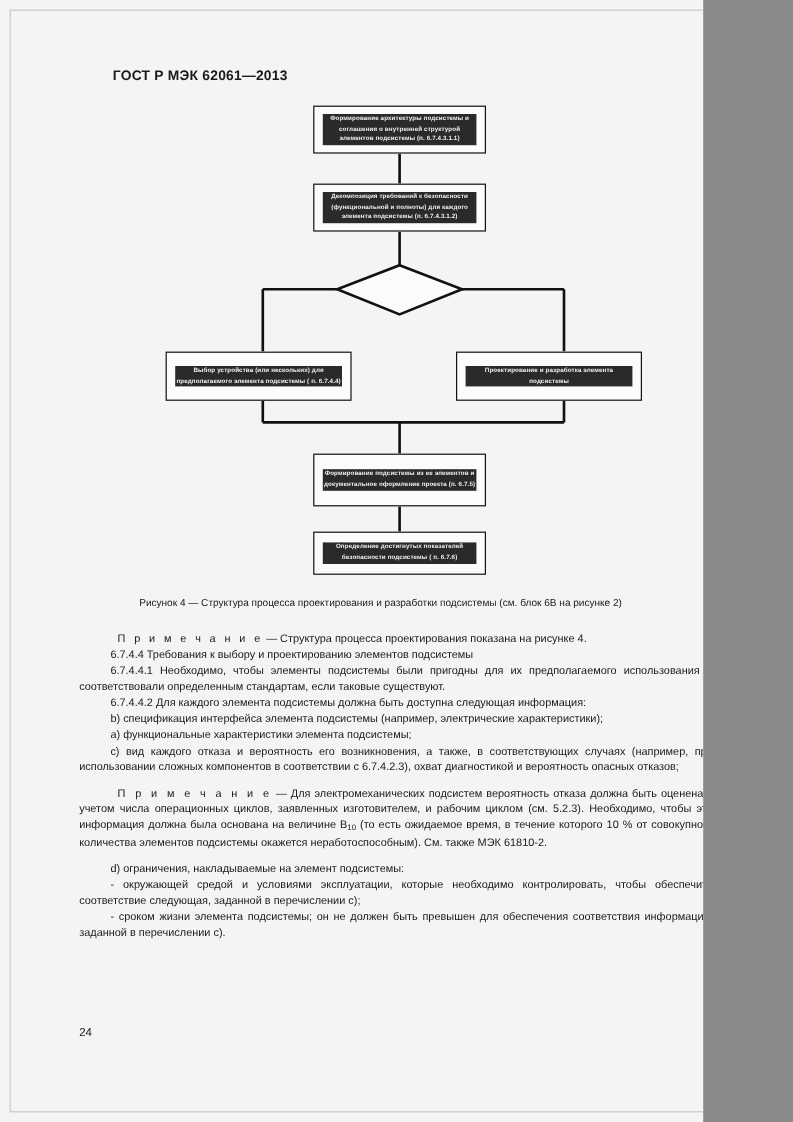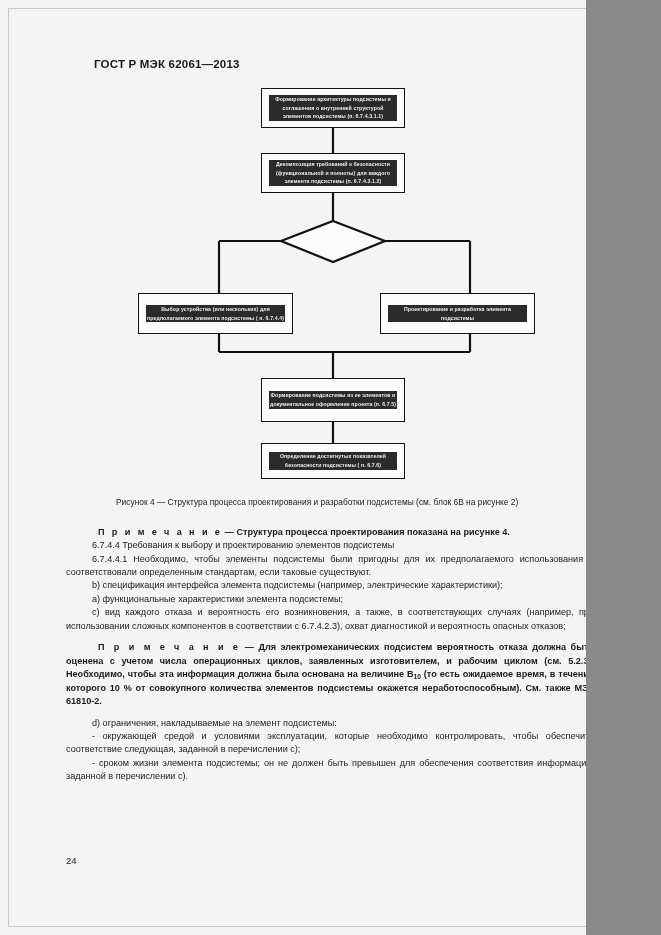--- a/index.html
+++ b/index.html
@@ -100,21 +100,21 @@
     width: 528px;
     font-size: 9.1px;
     line-height: 1.47;
     text-align: justify;
     text-justify: inter-word;
   }
   .body p {
     margin: 0 0 0 0;
   }
   .p-ind  { text-indent: 26px; }
-  .p-ind2 { text-indent: 32px; font-weight: bold; }
+  .p-ind2 { text-indent: 32px; }
   .p-gap  { margin-top: 8.5px !important; }
   .note-lbl { letter-spacing: 2.4px; }
   sub { font-size: 0.72em; vertical-align: -0.28em; }
 
   .page-num {
     position: absolute;
     left: 66px;
     top: 855px;
     font-size: 9.6px;
   }
@@ -181,20 +181,21 @@
 
   <div class="body">
 
     <p class="p-ind2"><span class="note-lbl">П р и м е ч а н и е</span><span> —  Структура процесса проектирования показана на рисунке 4.</span></p>
 
 
     <p class="p-ind">6.7.4.4  Требования к выбору и проектированию элементов подсистемы</p>
 
     <p class="p-ind">6.7.4.4.1  Необходимо, чтобы элементы подсистемы были пригодны для их предполагаемого использования и соответствовали определенным стандартам, если таковые существуют.</p>
 
+    <p class="p-ind">6.7.4.4.2  Для каждого элемента подсистемы должна быть доступна следующая информация:</p>
 
     <p class="p-ind">b) спецификация интерфейса элемента подсистемы (например, электрические характеристики);</p>
 
     <p class="p-ind">a) функциональные характеристики элемента подсистемы;</p>
 
     <p class="p-ind">c) вид каждого отказа и вероятность его возникновения, а также, в соответствующих случаях (например, при использовании сложных компонентов в соответствии с 6.7.4.2.3), охват диагностикой и вероятность опасных отказов;</p>
 
     <p class="p-ind2 p-gap"><span class="note-lbl">П р и м е ч а н и е</span><span> — Для электромеханических подсистем вероятность отказа должна быть оценена с учетом числа операционных циклов, заявленных изготовителем, и рабочим циклом (см. 5.2.3). Необходимо, чтобы эта информация должна была основана на величине B</span><sub>10</sub><span> (то есть ожидаемое время, в течение которого 10 % от совокупного количества элементов подсистемы окажется неработоспособным). См. также МЭК 61810-2.</span></p>
 
     <p class="p-ind p-gap">d)  ограничения, накладываемые на элемент подсистемы:</p>

